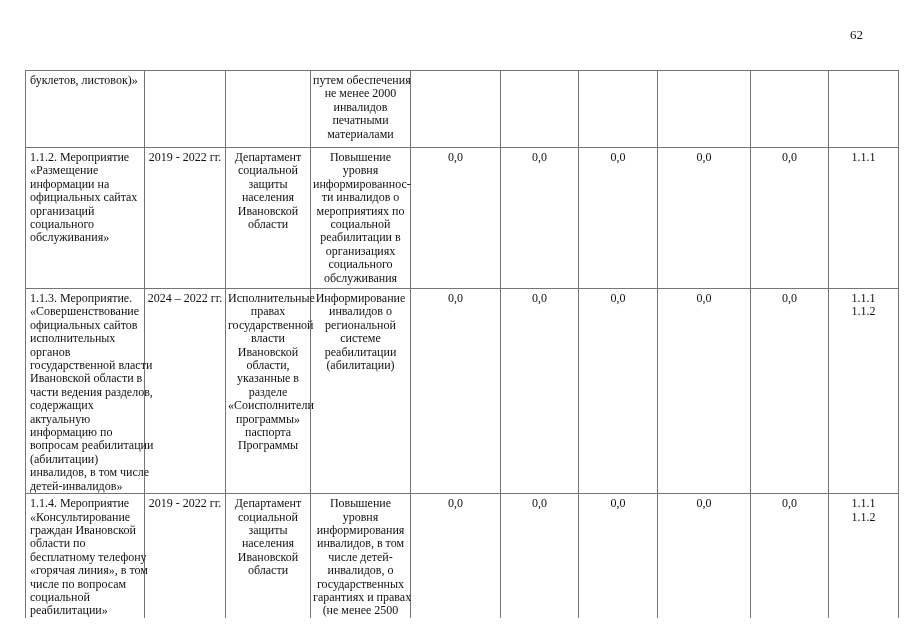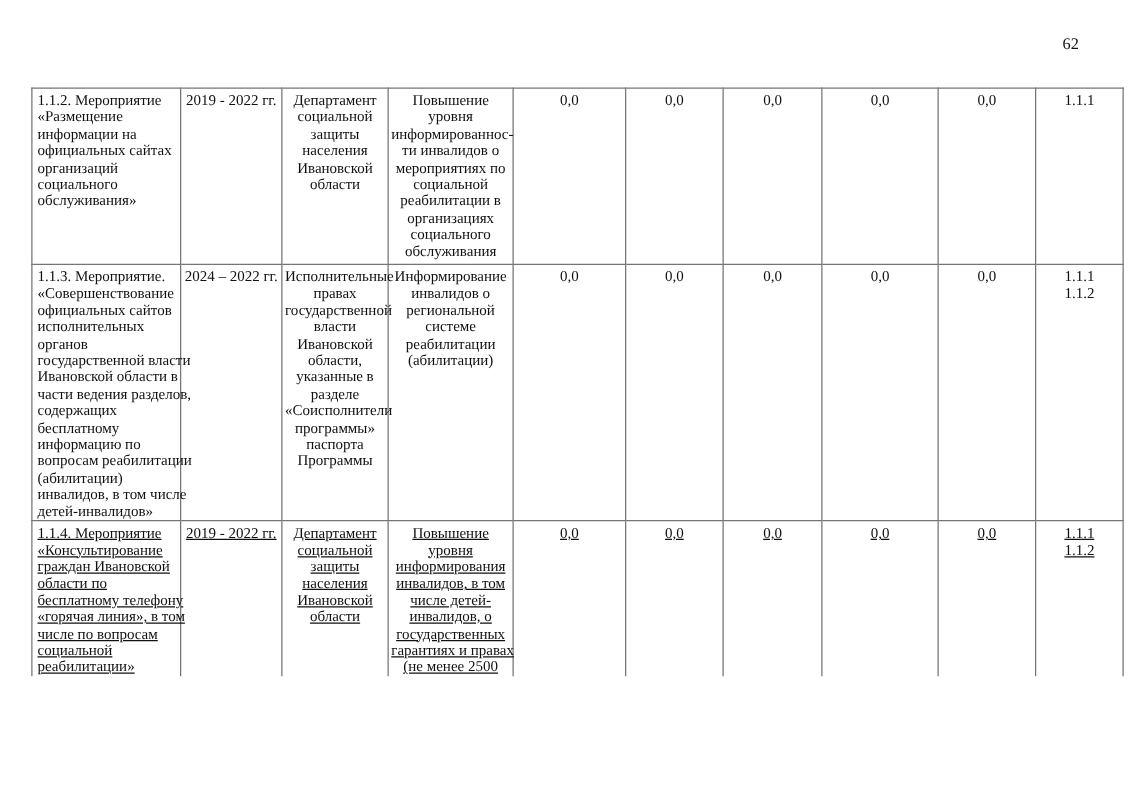--- a/index.html
+++ b/index.html
@@ -40,21 +40,20 @@
     text-align: center;
     white-space: pre;
     overflow: visible;
   }
   table.doc-table td.cell-left {
     text-align: left;
     padding-left: 4px;
   }
   table.doc-table tr.row-cut td {
     border-bottom: none;
-    text-decoration: underline;
   }
 </style>
 </head>
 <body>
 
 <div class="page">
 
   <div class="page-number">62</div>
 
   <table class="doc-table">
@@ -64,20 +63,36 @@
       <col style="width:85px">
       <col style="width:100px">
       <col style="width:90px">
       <col style="width:78px">
       <col style="width:79px">
       <col style="width:93px">
       <col style="width:78px">
       <col style="width:70px">
     </colgroup>
     <tbody>
+      <tr style="height:77px">
+        <td class="cell-left">буклетов, листовок)»</td>
+        <td></td>
+        <td></td>
+        <td>путем обеспечения
+не менее 2000
+инвалидов
+печатными
+материалами</td>
+        <td></td>
+        <td></td>
+        <td></td>
+        <td></td>
+        <td></td>
+        <td></td>
+      </tr>
       <tr style="height:141px">
         <td class="cell-left">1.1.2. Мероприятие
 «Размещение
 информации на
 официальных сайтах
 организаций
 социального
 обслуживания»</td>
         <td>2019 - 2022 гг.</td>
         <td>Департамент
@@ -106,21 +121,21 @@
       <tr style="height:201px">
         <td class="cell-left">1.1.3. Мероприятие.
 «Совершенствование
 официальных сайтов
 исполнительных
 органов
 государственной власти
 Ивановской области в
 части ведения разделов,
 содержащих
-бесплатному
+актуальную
 информацию по
 вопросам реабилитации
 (абилитации)
 инвалидов, в том числе
 детей-инвалидов»</td>
         <td>2024 – 2022 гг.</td>
         <td>Исполнительные
 правах
 государственной
 власти

